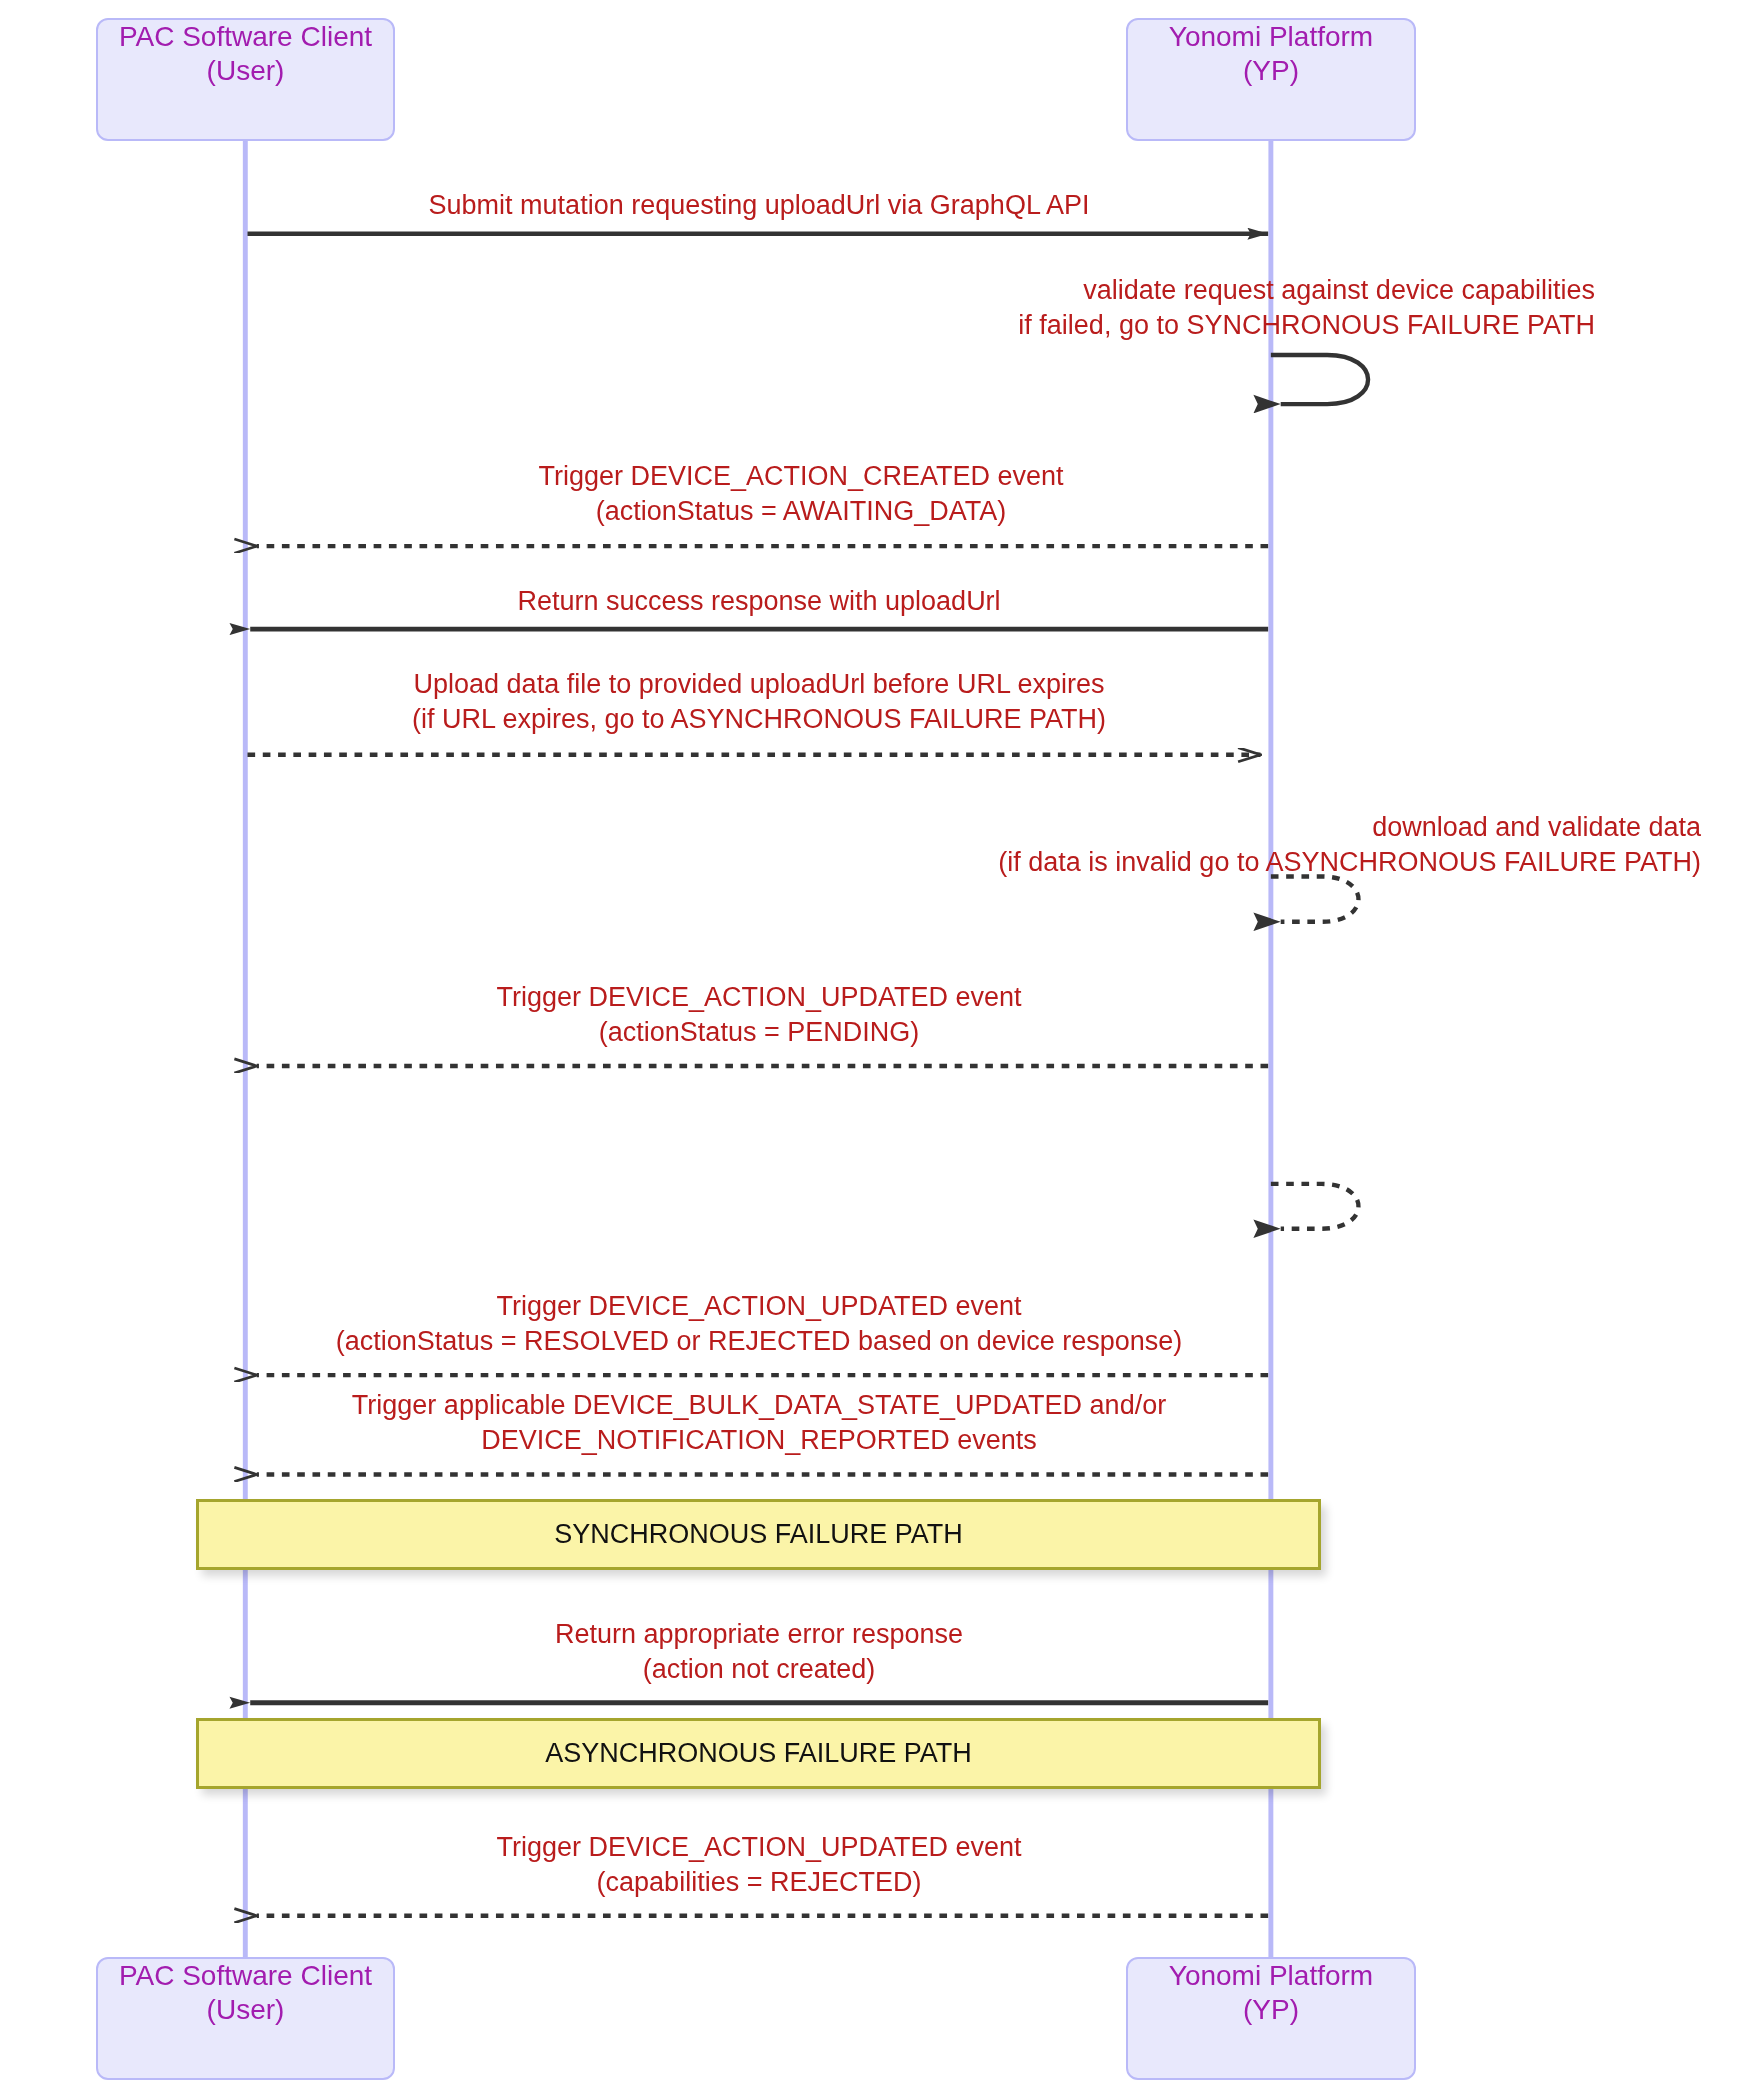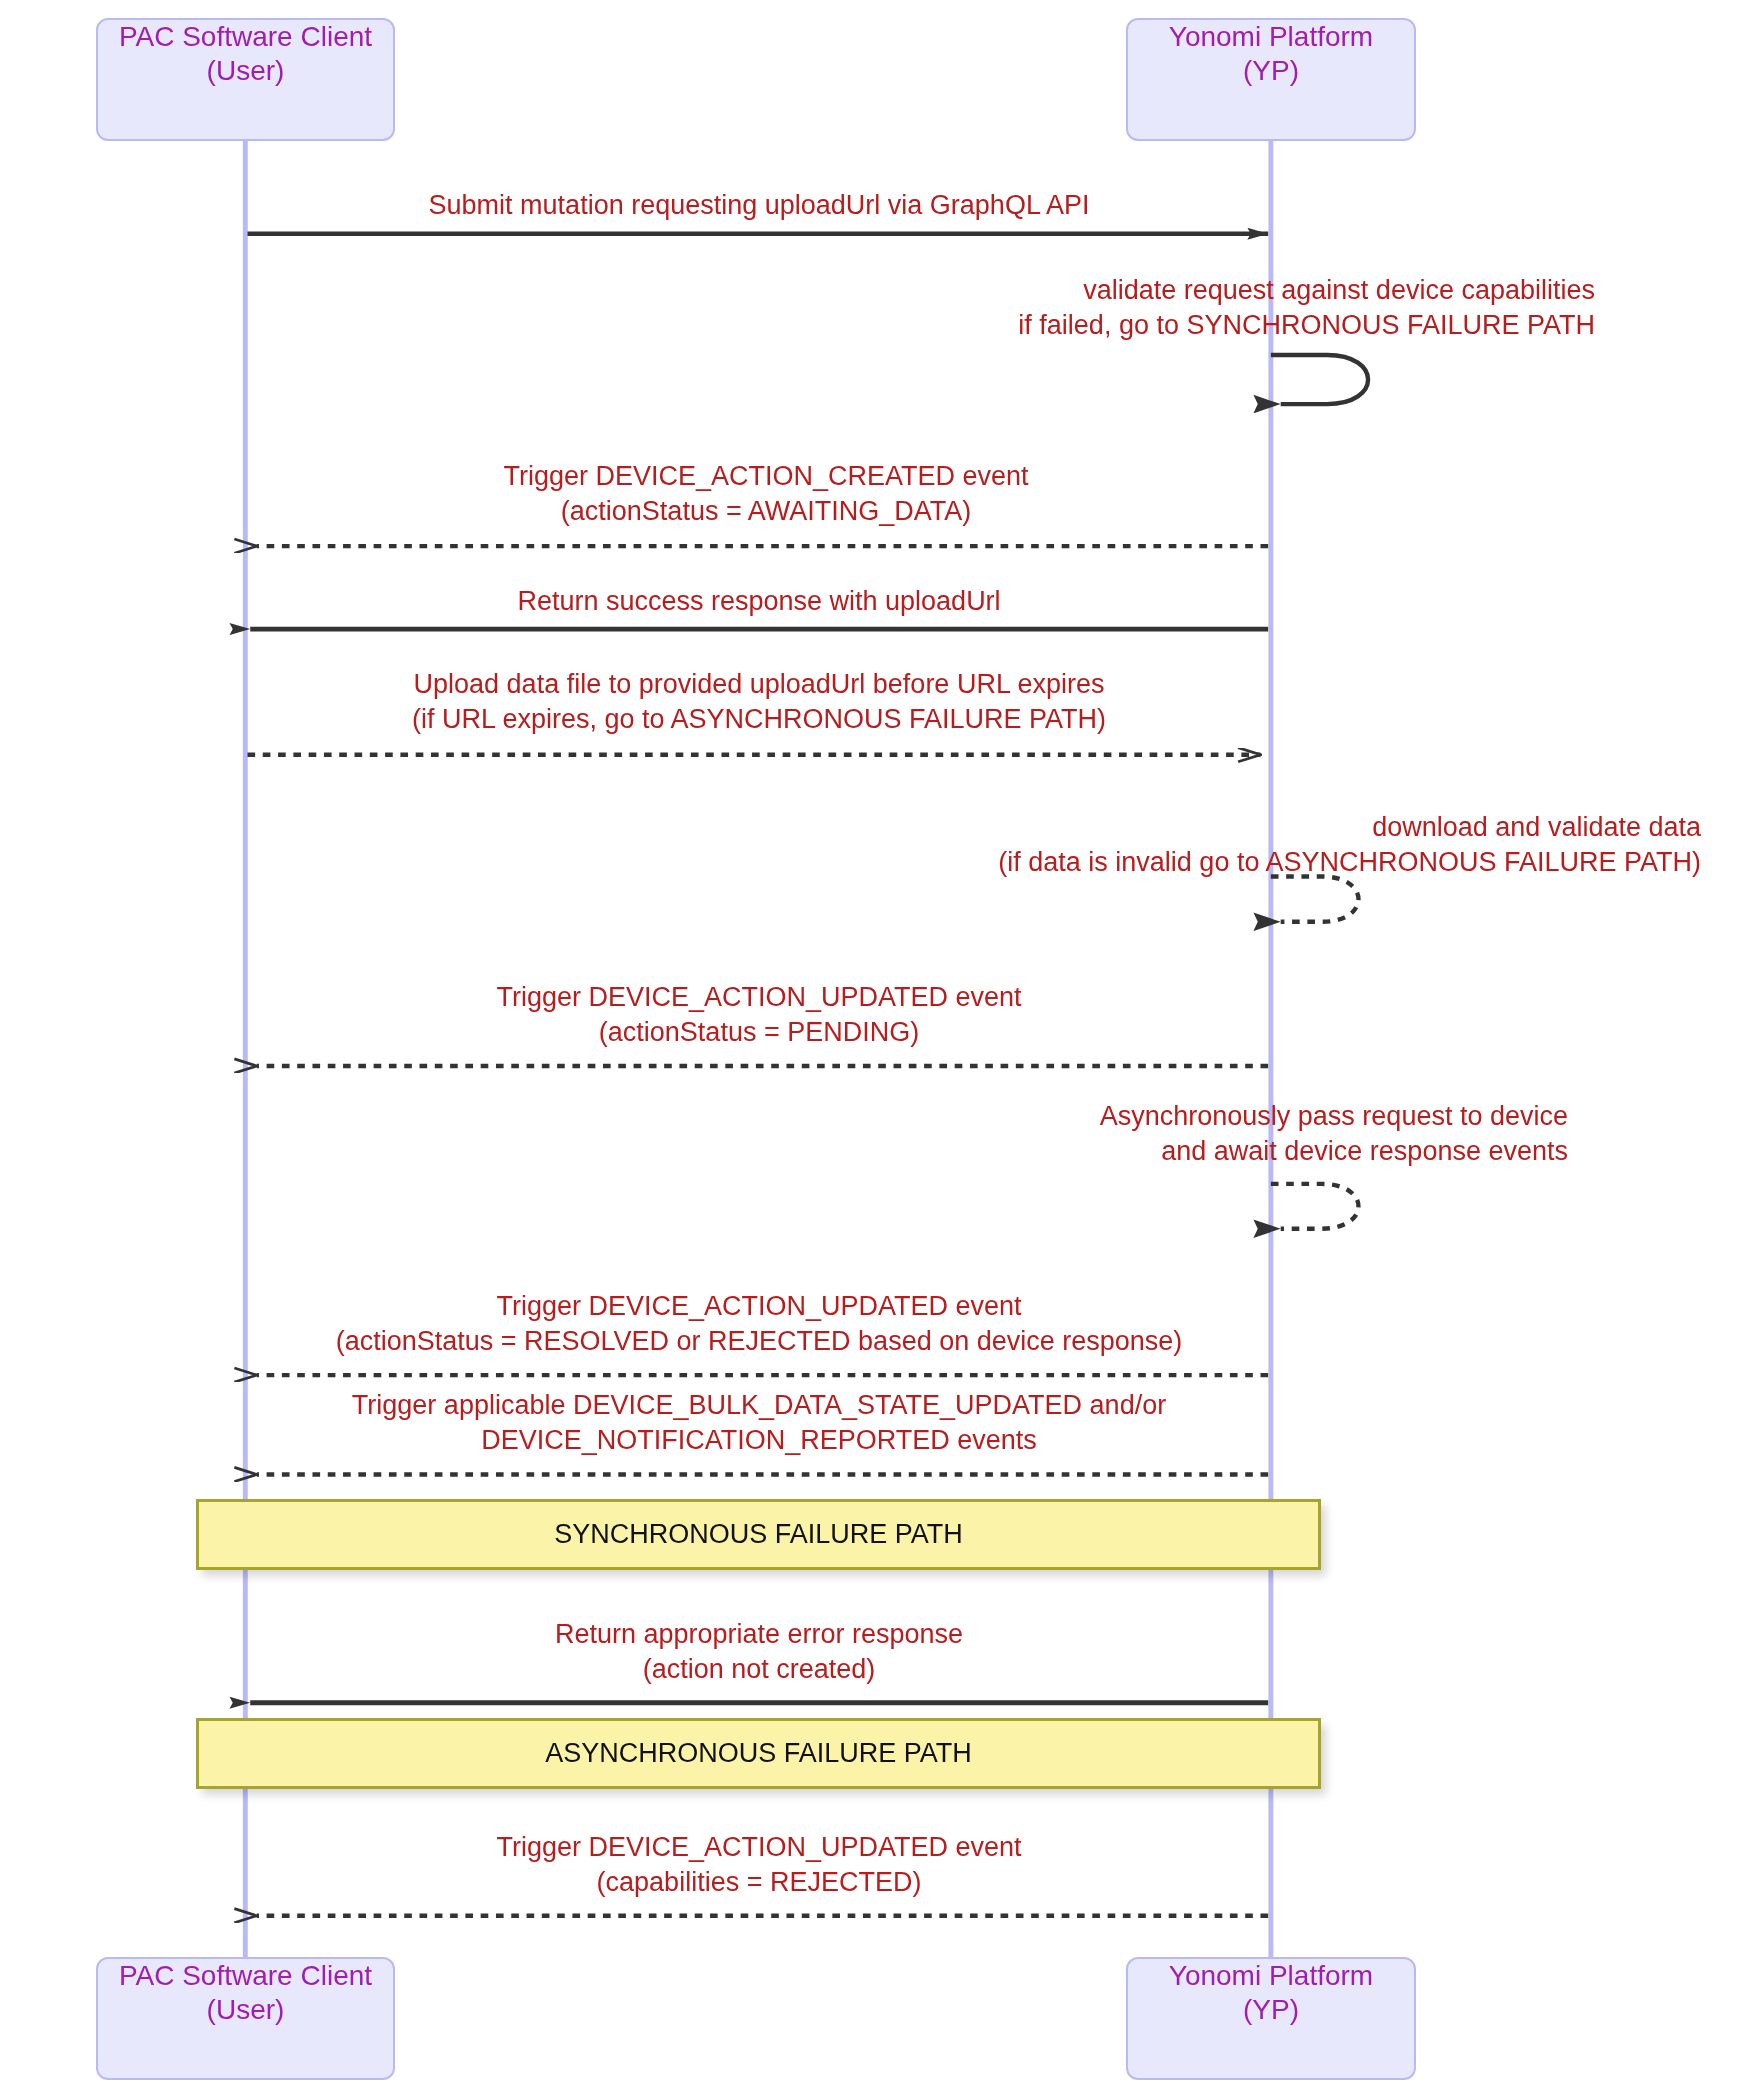--- a/index.html
+++ b/index.html
@@ -139,21 +139,21 @@
 
   <div class="msg-label center" style="left:759px; top:188px;">
     <div>Submit mutation requesting uploadUrl via GraphQL API</div>
   </div>
 
   <div class="msg-label rightal" style="left:1595px; top:273px;">
     <div style="text-align:right;">validate request against device capabilities</div>
     <div style="text-align:right;">if failed, go to SYNCHRONOUS FAILURE PATH</div>
   </div>
 
-  <div class="msg-label center" style="left:766px; top:459px;">
+  <div class="msg-label center" style="left:801px; top:459px;">
     <div>Trigger DEVICE_ACTION_CREATED event</div>
     <div>(actionStatus = AWAITING_DATA)</div>
   </div>
 
   <div class="msg-label center" style="left:759px; top:584px;">
     <div>Return success response with uploadUrl</div>
   </div>
 
   <div class="msg-label center" style="left:759px; top:667px;">
     <div>Upload data file to provided uploadUrl before URL expires</div>
@@ -163,24 +163,20 @@
   <div class="msg-label rightal" style="left:1701px; top:792px;margin-top:18px;">
     <div style="text-align:right;">download and validate data</div>
     <div style="text-align:right;">(if data is invalid go to ASYNCHRONOUS FAILURE PATH)</div>
   </div>
 
   <div class="msg-label center" style="left:759px; top:980px;">
     <div>Trigger DEVICE_ACTION_UPDATED event</div>
     <div>(actionStatus = PENDING)</div>
   </div>
 
-  <div class="msg-label rightal" style="left:1568px; top:1099px;">
-    <div style="text-align:right;">Asynchronously pass request to device</div>
-    <div style="text-align:right;">and await device response events</div>
-  </div>
 
   <div class="msg-label center" style="left:759px; top:1289px;">
     <div>Trigger DEVICE_ACTION_UPDATED event</div>
     <div>(actionStatus = RESOLVED or REJECTED based on device response)</div>
   </div>
 
   <div class="msg-label center" style="left:759px; top:1388px;">
     <div>Trigger applicable DEVICE_BULK_DATA_STATE_UPDATED and/or</div>
     <div>DEVICE_NOTIFICATION_REPORTED events</div>
   </div>

